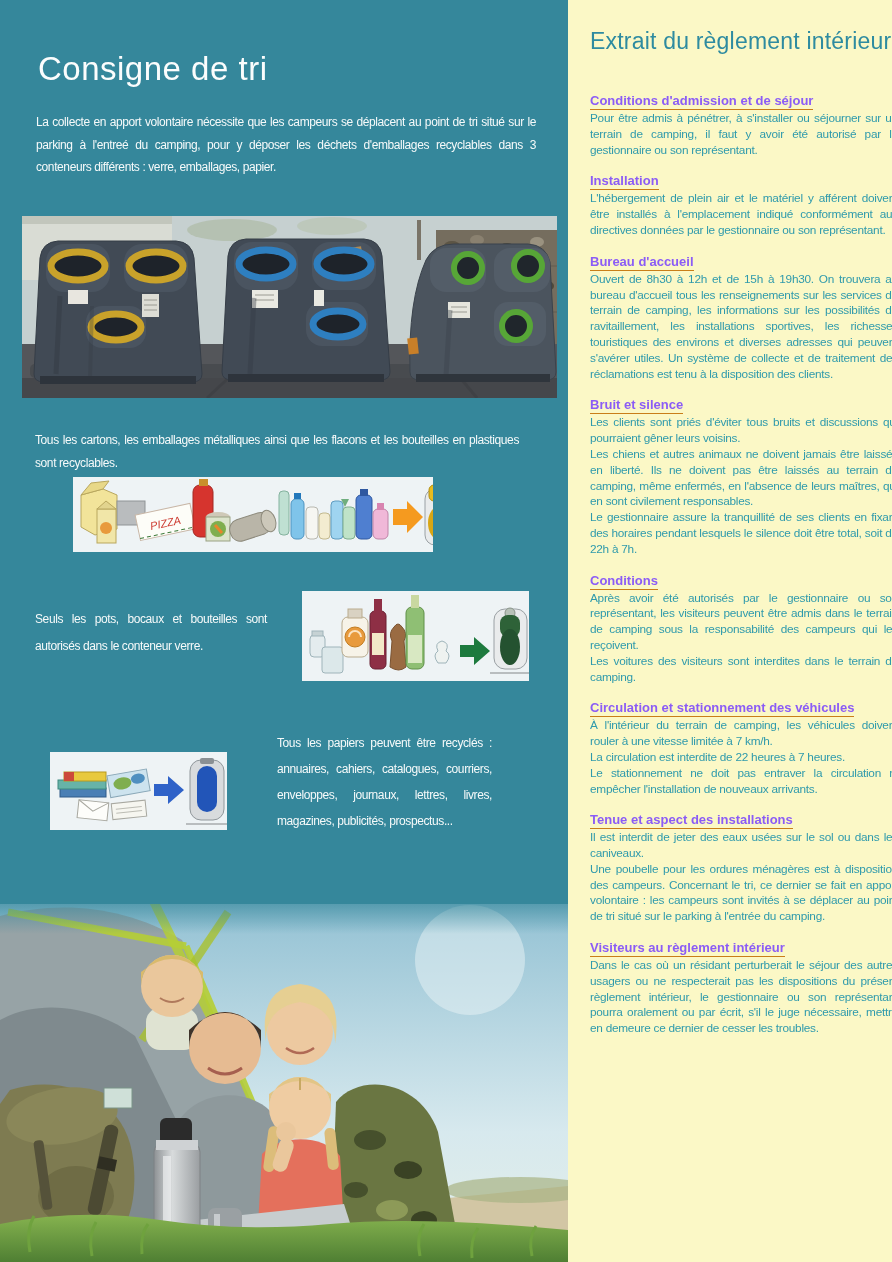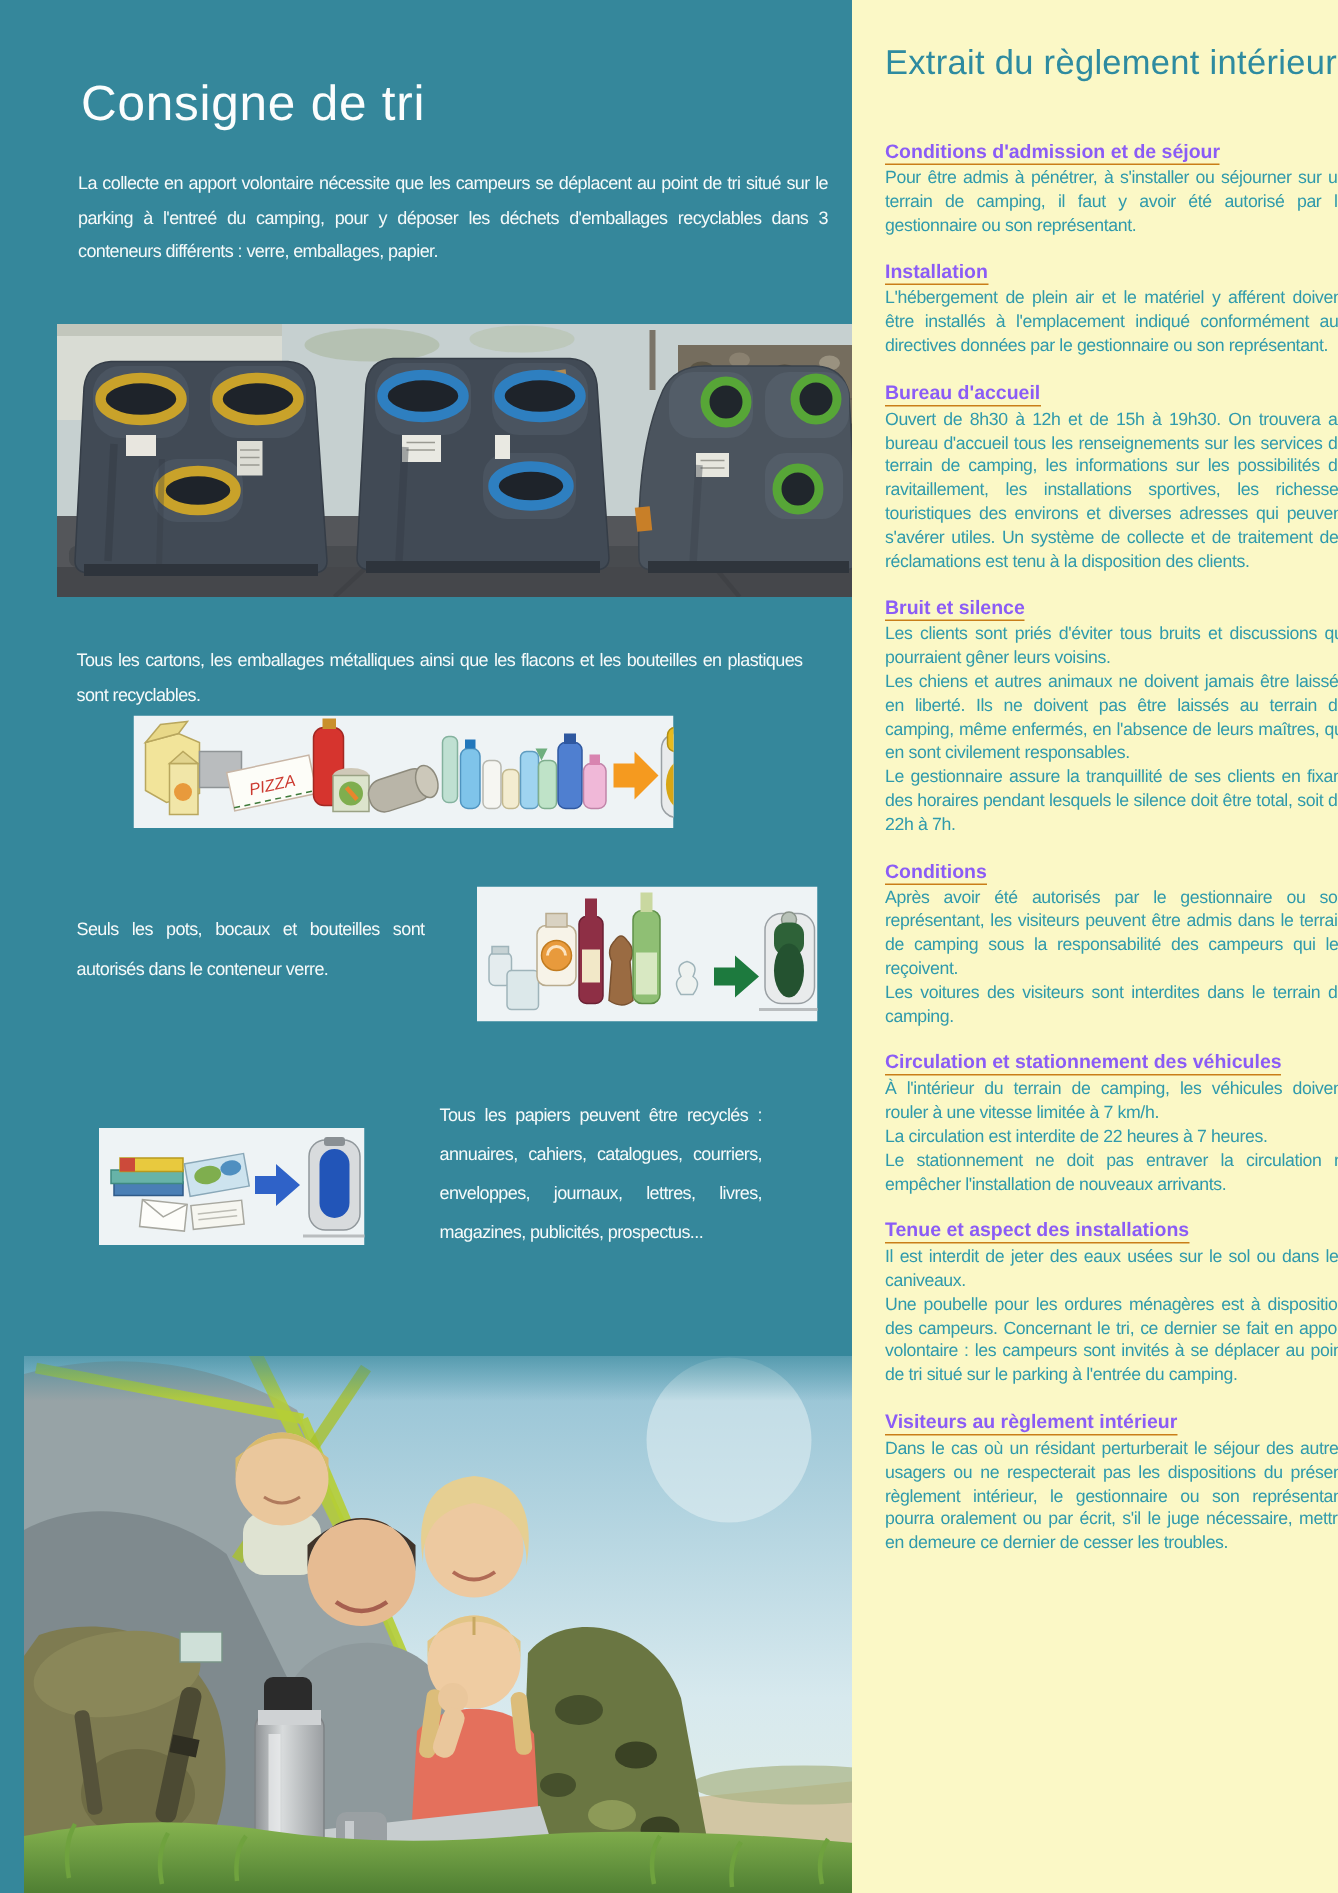--- a/index.html
+++ b/index.html
@@ -1,19 +1,19 @@
 <!DOCTYPE html>
 <html><head>
 <meta charset="utf-8">
 <style>
   html,body{margin:0;padding:0;background:#888;}
   .page{position:relative;width:892px;height:1262px;overflow:hidden;
         font-family:"Liberation Sans",sans-serif;background:#35879B;}
   
-  .left-col{position:absolute;left:16px;top:0;width:484px;height:1262px;background:#35879B;}
+  .left-col{position:absolute;left:0;top:0;width:484px;height:1262px;background:#35879B;}
   .l-title{position:absolute;left:38px;top:28px;font-size:33px;font-weight:400;
            color:#fbfdfd;letter-spacing:.5px;}
   .l-body{color:#f6fafa;font-size:12px;line-height:22.5px;letter-spacing:-.4px;
           text-align:justify;}
   .l-intro{position:absolute;left:36px;top:99px;width:500px;}
   .l-recyclables{position:absolute;left:35px;top:417px;width:484px;}
   .l-glass{position:absolute;left:35px;top:594px;width:232px;line-height:27px;}
   .l-paper{position:absolute;left:277px;top:718px;width:215px;line-height:26px;}
   .photo-containers{position:absolute;left:22px;top:216px;width:535px;height:182px;}
   .strip1{position:absolute;left:73px;top:477px;width:360px;height:75px;}

